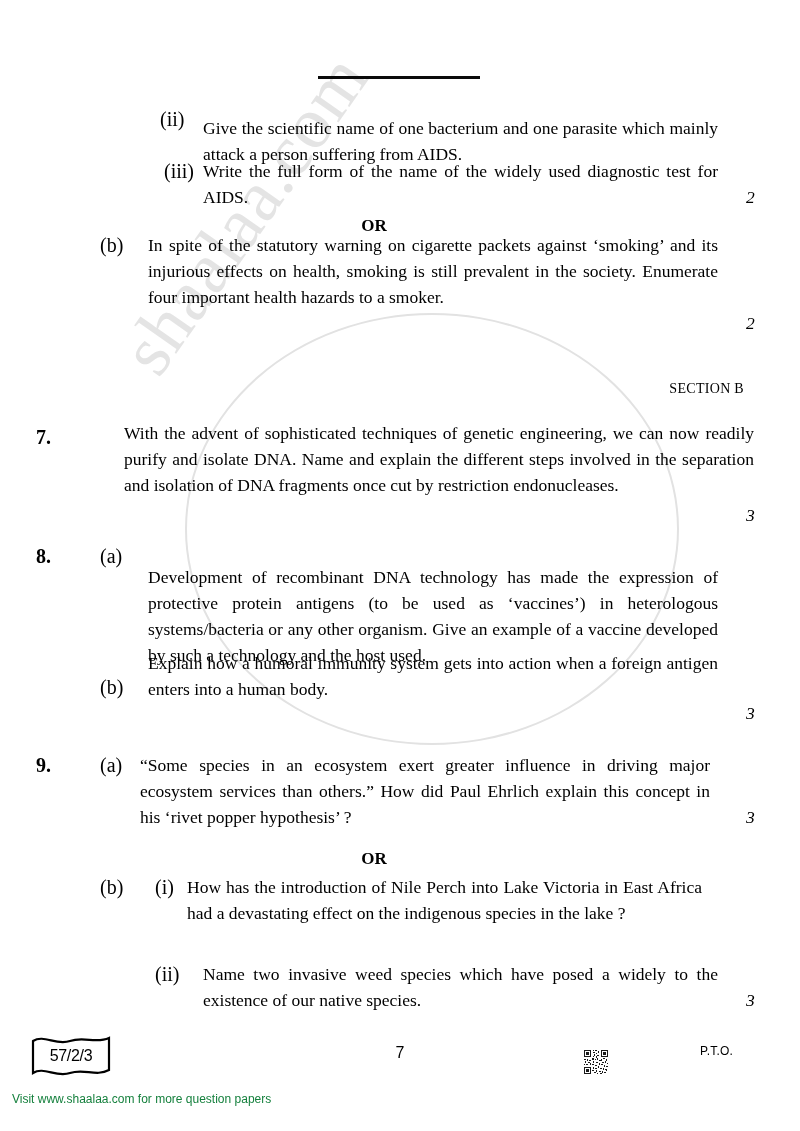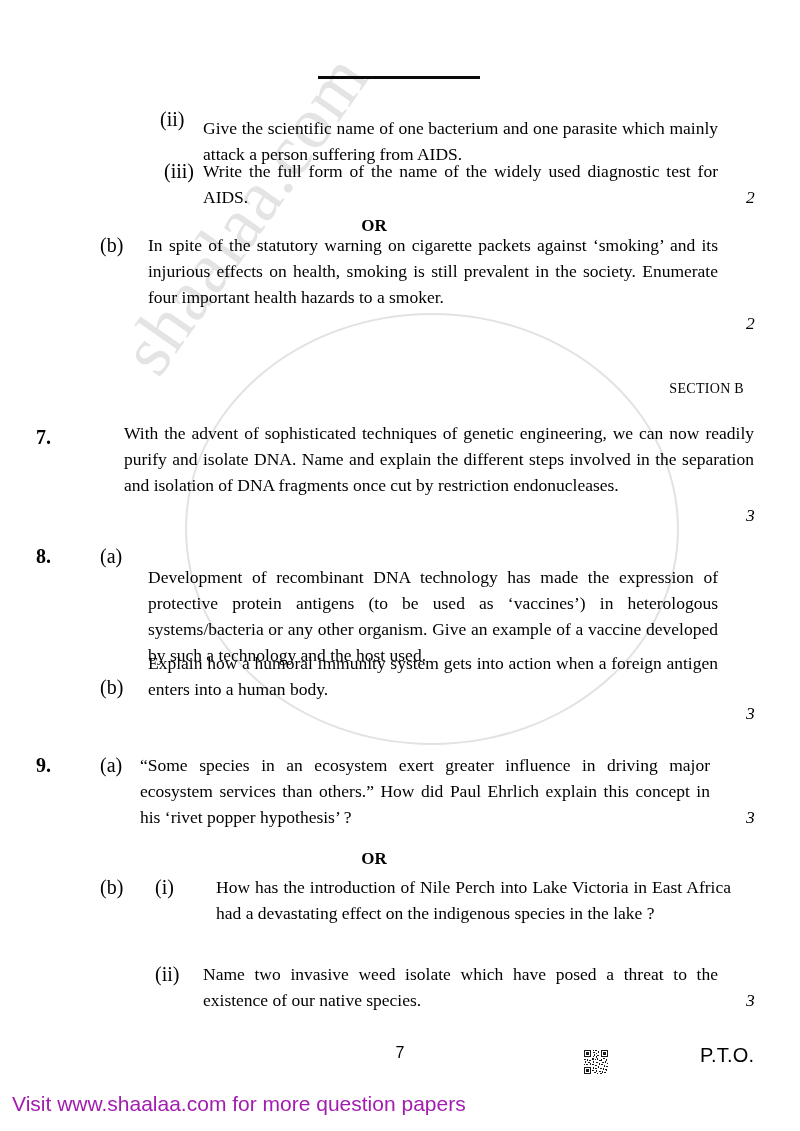--- a/index.html
+++ b/index.html
@@ -151,30 +151,30 @@
     left: 583px;
     top: 1049px;
     width: 26px;
     height: 26px;
   }
   #pto {
     position: absolute;
     left: 700px;
     top: 1044px;
     font-family: "Liberation Sans", "DejaVu Sans", sans-serif;
-    font-size: 20px;
+    font-size: 12px;
     letter-spacing: 0.2px;
   }
   #visit-line {
     position: absolute;
     left: 12px;
     top: 1092px;
     font-family: "Liberation Sans", "DejaVu Sans", sans-serif;
-    font-size: 21px;
-    color: #a21caf;
+    font-size: 12px;
+    color: #15803d;
   }
 </style>
 </head>
 <body>
 
 <div id="watermark"></div>
 <div id="watermark-text">
   <span>shaalaa.com</span>
 </div>
 
@@ -225,27 +225,33 @@
     <div class="body" style="left:140px; top:752px; width:570px;">“Some species in an ecosystem exert greater influence in driving major ecosystem services than others.” How did Paul Ehrlich explain this concept  in his ‘rivet popper hypothesis’ ?</div>
     <div class="marks" style="top:804px;">3</div>
   </div>
 
   <div class="centered or" style="top:838px;">OR</div>
 
   <div class="row">
     <div class="lbl" style="left:100px; top:874px;">(b)</div>
 
     <div class="lbl" style="left:155px; top:874px;">(i)</div>
-    <div class="body" style="left:216px; top:874px; width:515px;">How has the introduction of Nile Perch into Lake Victoria in East Africa had a devastating effect on the indigenous species in the lake ?</div>
+    <div class="body" style="left:187px; top:874px; width:515px;">How has the introduction of Nile Perch into Lake Victoria in East Africa had a devastating effect on the indigenous species in the lake ?</div>
 
     <div class="lbl" style="left:155px; top:961px;">(ii)</div>
-    <div class="body" style="left:203px; top:961px; width:515px;">Name two invasive weed isolate which have posed a threat to the existence of our native species.</div>
+    <div class="body" style="left:203px; top:961px; width:515px;">Name two invasive weed species which have posed a widely to the existence of our native species.</div>
     <div class="marks" style="top:987px;">3</div>
   </div>
 
+  <div id="footer-code">
+    <svg width="82" height="48" viewBox="0 0 82 48" xmlns="http://www.w3.org/2000/svg">
+      <path d="M3 9 C 14 2, 26 14, 40 9 C 54 4, 66 12, 79 6 L 79 38 C 66 45, 54 36, 40 41 C 26 46, 14 34, 3 41 Z" fill="#ffffff" stroke="#000000" stroke-width="2.2"></path>
+    </svg>
+    <div class="codetext">57/2/3</div>
+  </div>
 
   <div id="page-number">7</div>
 
   <div id="qr-code">
     <svg width="26" height="26" viewBox="0 0 26 26" xmlns="http://www.w3.org/2000/svg" shape-rendering="crispEdges">
       <rect width="26" height="26" fill="#ffffff"></rect>
       <g fill="#1a1a1a">
         <rect x="1" y="1" width="7" height="7"></rect>
           <rect x="2" y="2" width="5" height="5" fill="#ffffff"></rect>
           <rect x="3" y="3" width="3" height="3"></rect>

